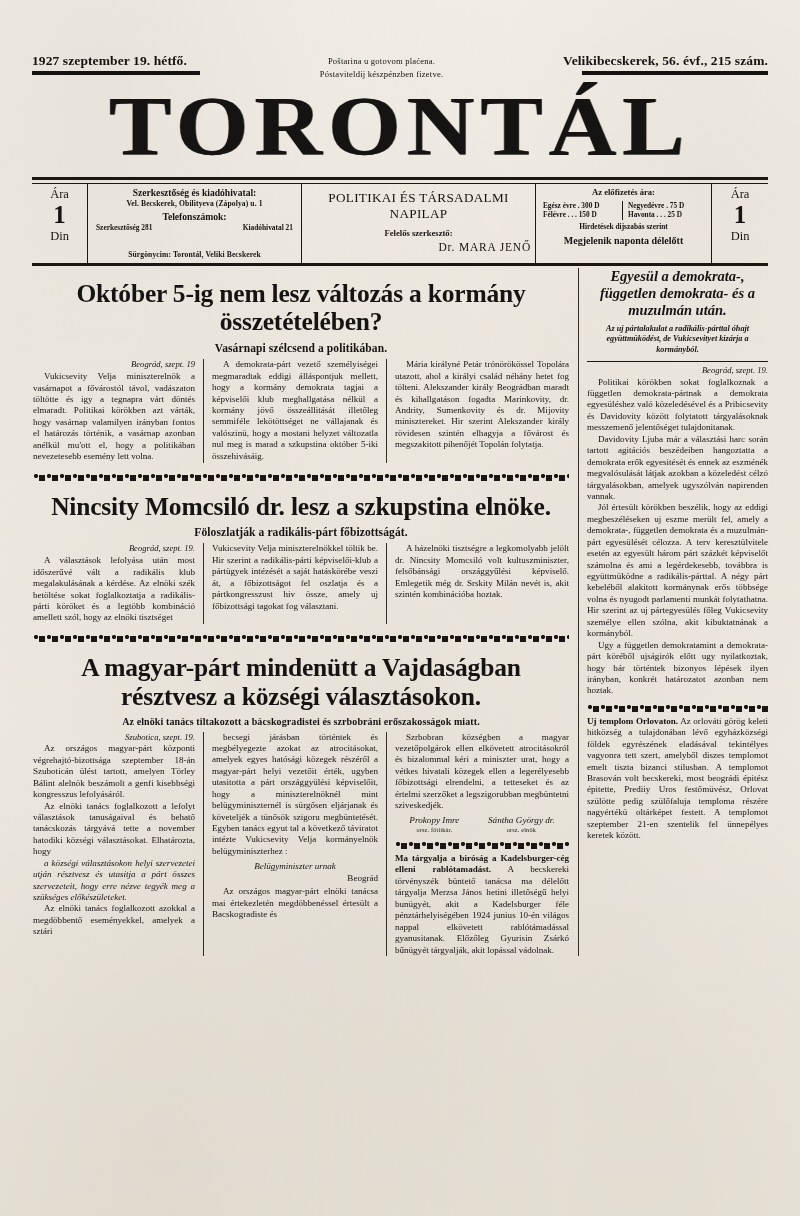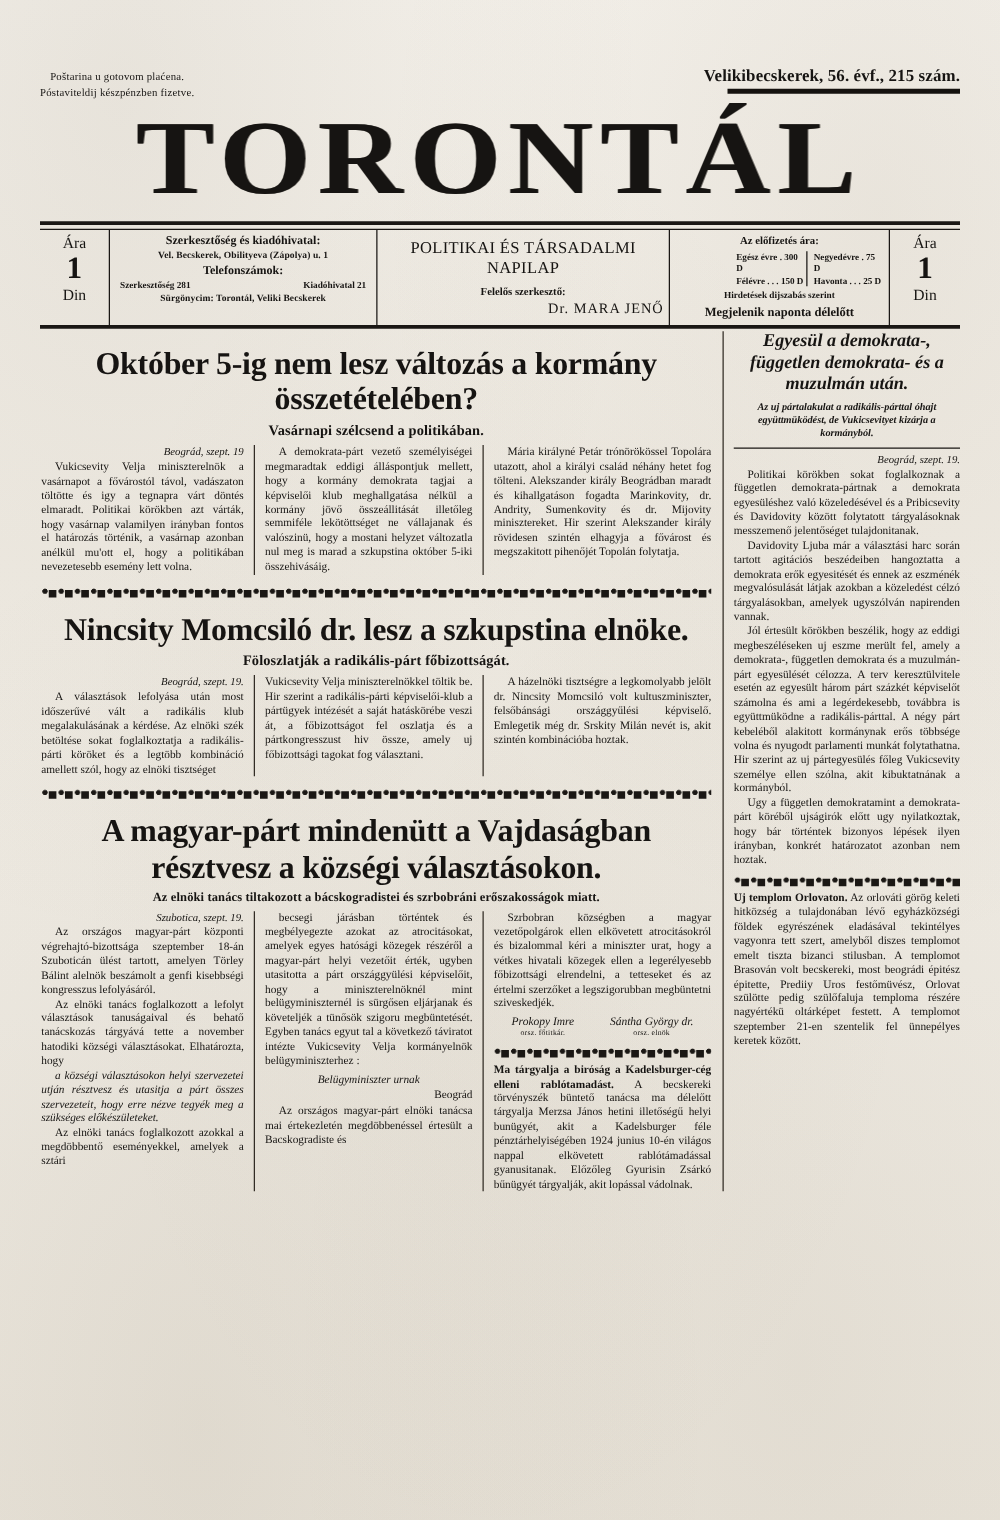--- a/index.html
+++ b/index.html
@@ -61,21 +61,21 @@
   .ib-ed .b{font-weight:bold;font-size:9.6px;}
   .ib-ed .s{font-weight:bold;font-size:7.6px;letter-spacing:.1px;}
   .ib-ed .t{font-weight:bold;font-size:9.6px;margin-top:2px;}
   .ib-ed .row{display:flex;justify-content:space-between;font-weight:bold;font-size:7.4px;padding:0 4px;}
   .ib-pol{flex:1;text-align:center;}
   .ib-pol .h{font-size:13.2px;letter-spacing:.3px;margin-top:3px;}
   .ib-pol .e{font-weight:bold;font-size:8.6px;margin-top:6px;}
   .ib-pol .n{font-size:11.5px;letter-spacing:.8px;margin-top:3px;text-align:right;}
   .ib-sub{width:176px;text-align:center;line-height:1.3;}
   .ib-sub .h{font-weight:bold;font-size:8.6px;margin-bottom:2px;}
-  .ib-sub .pr{display:flex;font-size:7.3px;font-weight:bold;margin-left:46px;}
+  .ib-sub .pr{display:flex;font-size:7.3px;font-weight:bold;}
   .ib-sub .pr > div{flex:1;text-align:left;padding-left:3px;}
   .ib-sub .pr > div + div{border-left:1px solid #1a1714;padding-left:5px;}
   .ib-sub .m{font-weight:bold;font-size:7.4px;margin-top:2px;}
   .ib-sub .mm{font-weight:bold;font-size:10px;margin-top:3px;}
 
   
   .hl1{
     text-align:center;font-weight:bold;font-size:25.5px;line-height:1.13;
     margin:12px 0 0;letter-spacing:-.2px;
   }
@@ -119,20 +119,24 @@
   .lead-b{font-weight:bold;}
 </style>
 </head>
 <body>
 
 <div class="paper"></div>
 
 <div class="page">
 
   <div class="topline">
+    <div>
+      <div class="tl-left">1927 szeptember 19. hétfő.</div>
+      <div class="rule-u l"></div>
+    </div>
     <div class="tl-mid">
       <div>Poštarina u gotovom plaćena.</div>
       <div>Póstaviteldij készpénzben fizetve.</div>
     </div>
     <div>
       <div class="tl-right">Velikibecskerek, 56. évf., 215 szám.</div>
       <div class="rule-u r"></div>
     </div>
   </div>
 
@@ -150,21 +154,21 @@
     </div>
 
     <div class="ib ib-ed">
       <div class="b">Szerkesztőség és kiadóhivatal:</div>
       <div class="s">Vel. Becskerek, Obilityeva (Zápolya) u. 1</div>
       <div class="t">Telefonszámok:</div>
       <div class="row">
         <span>Szerkesztőség 281</span>
         <span>Kiadóhivatal 21</span>
       </div>
-      <div class="s" style="margin-top:2px">Sürgönycim: Torontál, Veliki Becskerek</div>
+      <div class="s" style="margin-top:18px">Sürgönycim: Torontál, Veliki Becskerek</div>
     </div>
 
     <div class="ib ib-pol">
       <div class="h">POLITIKAI ÉS TÁRSADALMI NAPILAP</div>
       <div class="e">Felelős szerkesztő:</div>
       <div class="n">Dr. MARA JENŐ</div>
     </div>
 
     <div class="ib ib-sub">
       <div class="h">Az előfizetés ára:</div>

